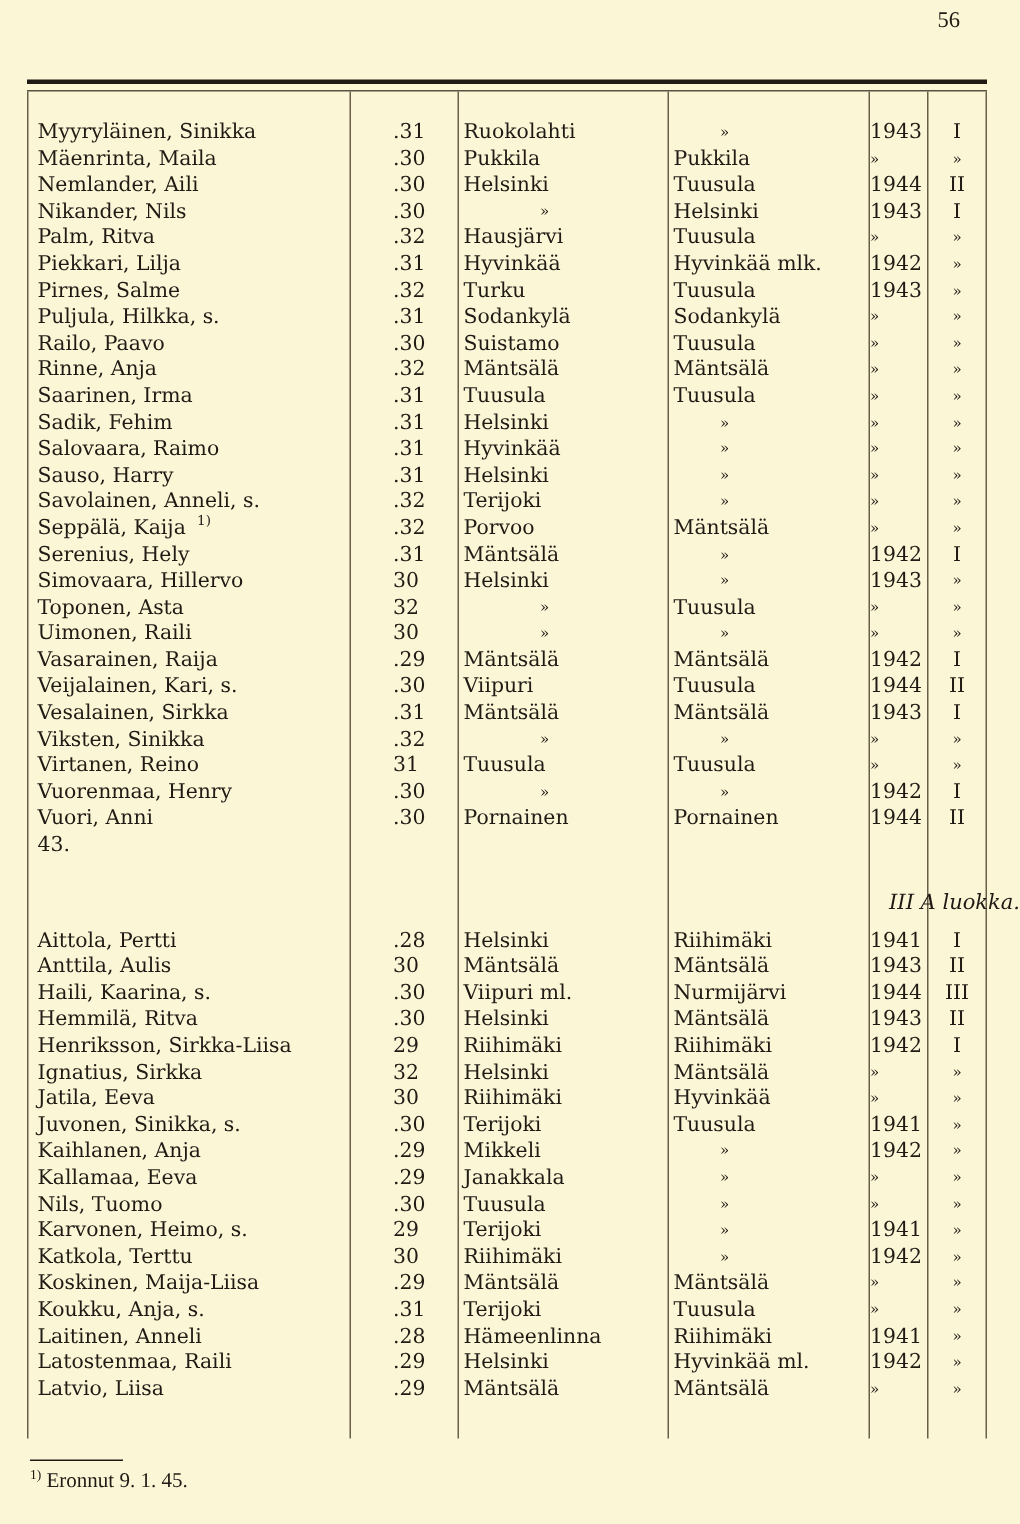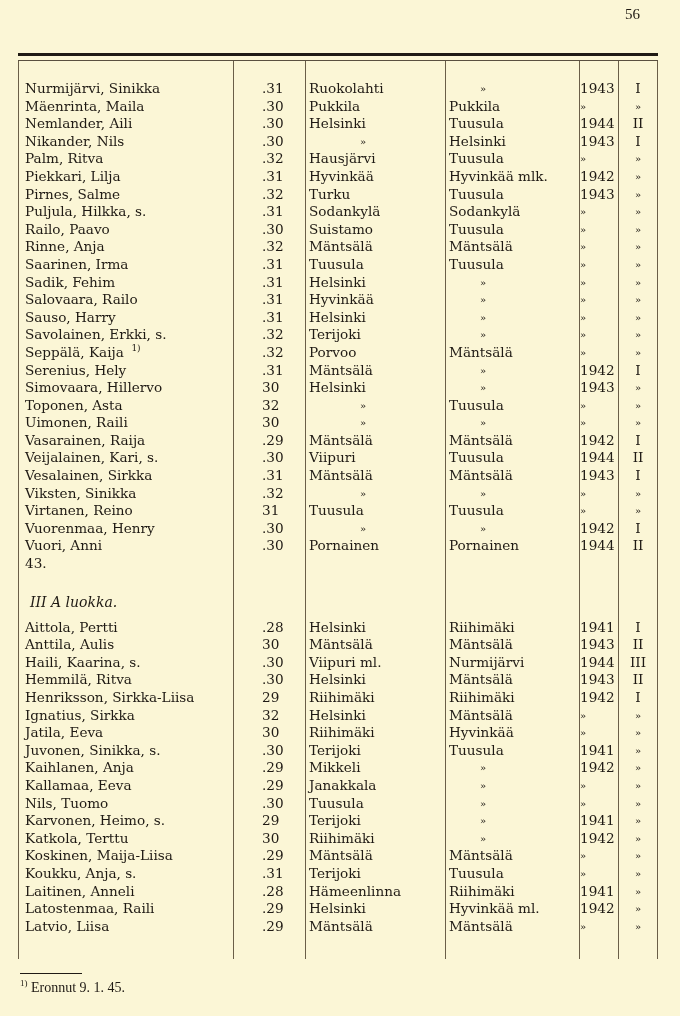--- a/index.html
+++ b/index.html
@@ -29,21 +29,21 @@
   .c-name { left:25px; }
   .c-age { left:262px; width:40px; text-align:left; }
   .c-birth { left:309px; }
   .c-res { left:449px; }
   .c-year { left:580px; width:37px; }
   .c-cls { left:620px; width:36px; text-align:center; }
   .ditto { font-size:10px; }
   .c-birth.ditto { left:360px; }
   .c-res.ditto { left:480px; }
   .c-year.ditto { width:30px; }
-  .section-title { font-style:italic; padding-left:30px; font-size:14px; }
+  .section-title { font-style:italic; padding-left:30px; font-size:14px;text-align:right; }
   .gap { height:18px; }
   .foot-rule { position:absolute; left:20px; top:973px; width:62px; height:1px; background:#1f1a14; }
   .footnote { position:absolute; left:20px; top:978px; font-family:"Liberation Serif",serif; font-size:14px; }
   .footnote sup { font-size:9px; }
 </style>
 </head>
 <body>
 
 <div class="page-num">56</div>
 <div class="rule-thick"></div>
@@ -52,21 +52,21 @@
 <div class="vline" style="left:18px;height:898px;"></div>
 <div class="vline" style="left:233px;height:898px;"></div>
 <div class="vline" style="left:305px;height:898px;"></div>
 <div class="vline" style="left:445px;height:898px;"></div>
 <div class="vline" style="left:579px;height:898px;"></div>
 <div class="vline" style="left:618px;height:898px;"></div>
 <div class="vline" style="left:657px;height:898px;"></div>
 
 <div class="rows" id="rows">
     <div class="row">
-      <span class="c-name">Nurmijärvi, Sinikka</span>
+      <span class="c-name">Myyryläinen, Sinikka</span>
       <span class="c-age">.31</span>
       <span class="c-birth">Ruokolahti</span>
       <span class="c-res ditto">»</span>
       <span class="c-year">1943</span>
       <span class="c-cls">I</span>
     </div>
     <div class="row">
       <span class="c-name">Mäenrinta, Maila</span>
       <span class="c-age">.30</span>
       <span class="c-birth">Pukkila</span>
@@ -148,37 +148,37 @@
     </div>
     <div class="row">
       <span class="c-name">Sadik, Fehim</span>
       <span class="c-age">.31</span>
       <span class="c-birth">Helsinki</span>
       <span class="c-res ditto">»</span>
       <span class="c-year ditto">»</span>
       <span class="c-cls ditto">»</span>
     </div>
     <div class="row">
-      <span class="c-name">Salovaara, Railo</span>
+      <span class="c-name">Salovaara, Raimo</span>
       <span class="c-age">.31</span>
       <span class="c-birth">Hyvinkää</span>
       <span class="c-res ditto">»</span>
       <span class="c-year ditto">»</span>
       <span class="c-cls ditto">»</span>
     </div>
     <div class="row">
       <span class="c-name">Sauso, Harry</span>
       <span class="c-age">.31</span>
       <span class="c-birth">Helsinki</span>
       <span class="c-res ditto">»</span>
       <span class="c-year ditto">»</span>
       <span class="c-cls ditto">»</span>
     </div>
     <div class="row">
-      <span class="c-name">Savolainen, Erkki, s.</span>
+      <span class="c-name">Savolainen, Anneli, s.</span>
       <span class="c-age">.32</span>
       <span class="c-birth">Terijoki</span>
       <span class="c-res ditto">»</span>
       <span class="c-year ditto">»</span>
       <span class="c-cls ditto">»</span>
     </div>
     <div class="row">
       <span class="c-name">Seppälä, Kaija</span>
       <sup style="position: absolute; top: -4px; font-size: 9px; left: 131.4px;">1)</sup>
       <span class="c-age">.32</span>

